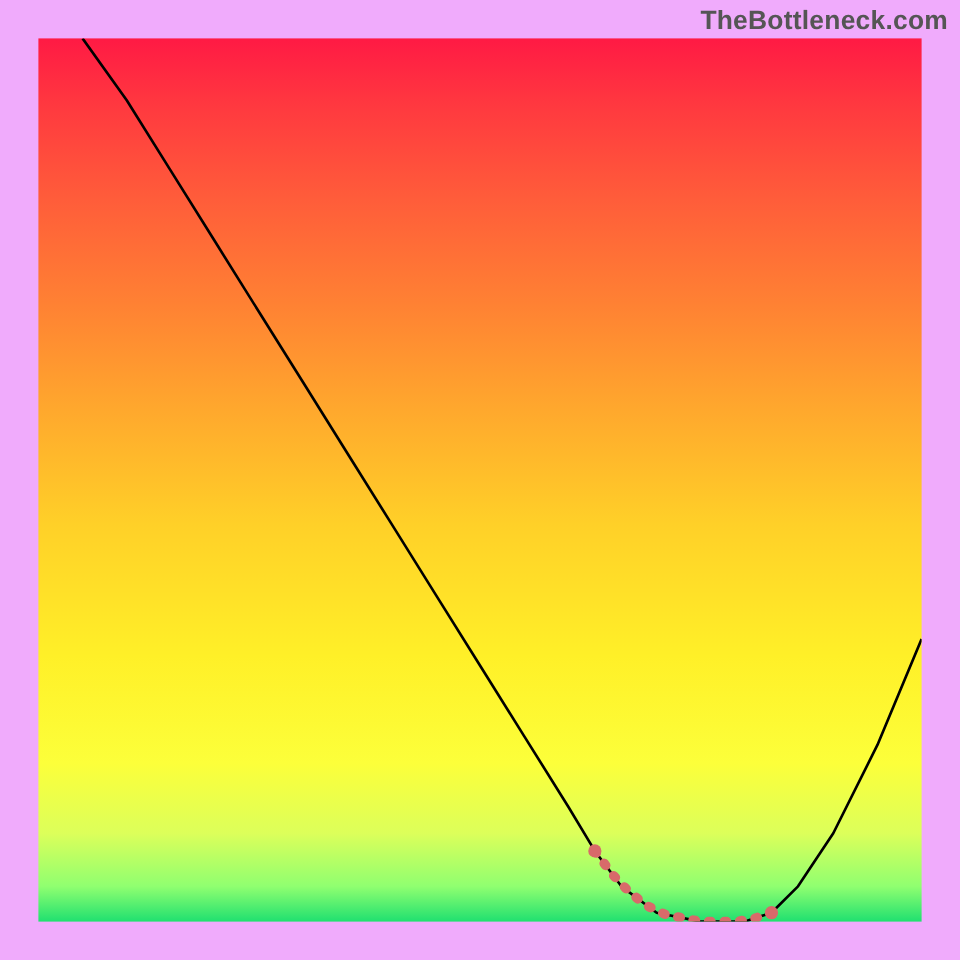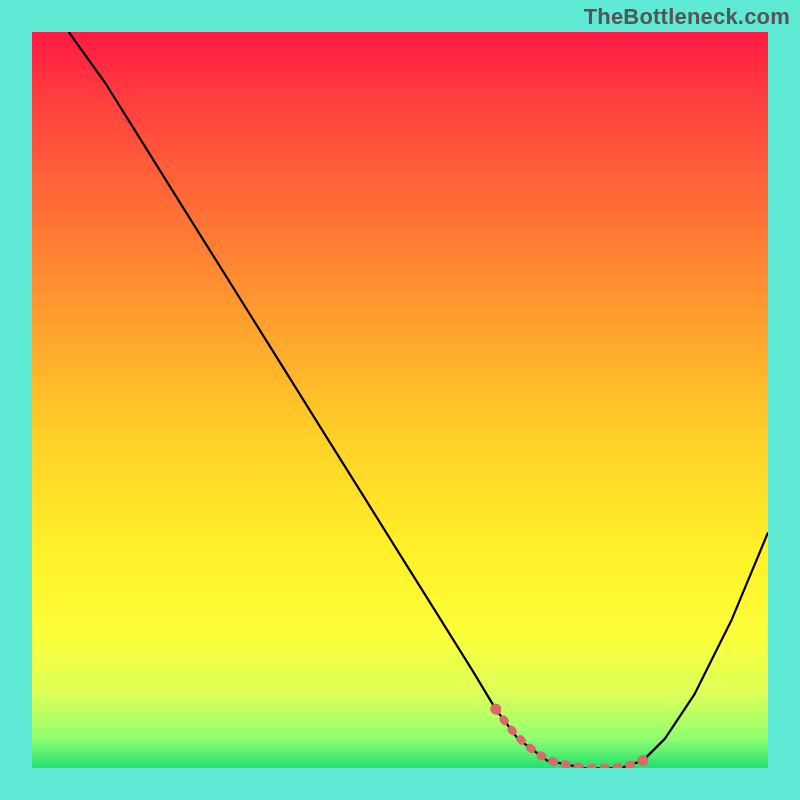--- a/index.html
+++ b/index.html
@@ -10,21 +10,21 @@
     background: #000;
     overflow: hidden;
     font-family: Arial, Helvetica, sans-serif;
   }
   .frame {
     position: absolute;
     left: 0;
     top: 0;
     width: 800px;
     height: 800px;
-    background: #5eead4;
+    background: #f0abfc;
   }
   .watermark {
     position: absolute;
     top: 4px;
     right: 10px;
     color: #555;
     font-size: 22px;
     font-weight: 600;
     letter-spacing: 0.2px;
     user-select: none;

